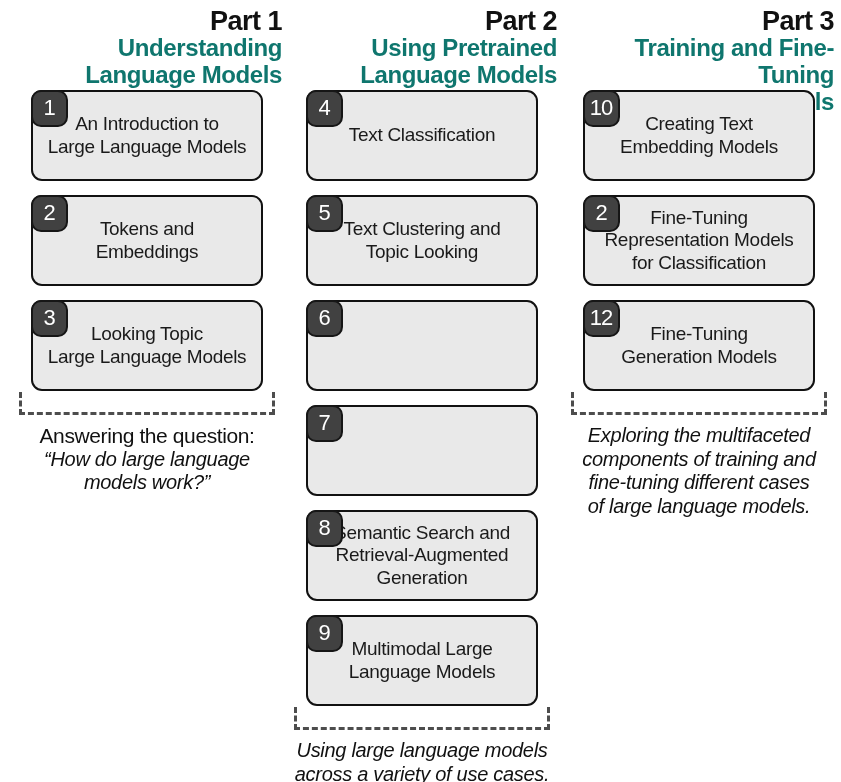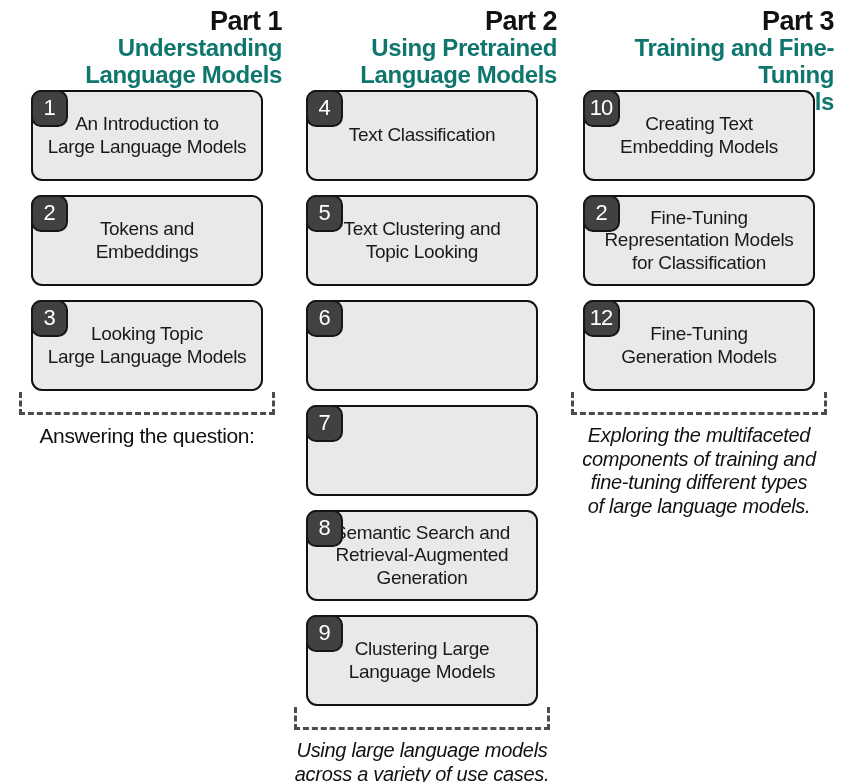--- a/index.html
+++ b/index.html
@@ -140,20 +140,22 @@
 Embeddings</div>
     </div>
     <div class="chapter-box">
       <div class="chapter-num">3</div>
       <div class="chapter-title">Looking Topic
 Large Language Models</div>
     </div>
     <div class="bracket"></div>
     <div class="caption">
       <div class="caption-lead">Answering the question:</div>
+      <div class="caption-quote">“How do large language
+models work?”</div>
     </div>
   </div>
 
   <div class="column" id="col-2">
     <div class="part-header">
       <div class="part-label">Part 2</div>
       <div class="part-subtitle">Using Pretrained
 Language Models</div>
     </div>
     <div class="chapter-box">
@@ -172,21 +174,21 @@
       <div class="chapter-num">7</div>
     </div>
     <div class="chapter-box">
       <div class="chapter-num">8</div>
       <div class="chapter-title">Semantic Search and
 Retrieval-Augmented
 Generation</div>
     </div>
     <div class="chapter-box">
       <div class="chapter-num">9</div>
-      <div class="chapter-title">Clustering Large
+      <div class="chapter-title">Multimodal Large
 Language Models</div>
     </div>
     <div class="bracket"></div>
     <div class="caption">
       <div class="caption-quote">Using large language models
 across a variety of use cases.</div>
     </div>
   </div>
 
   <div class="column" id="col-3">
@@ -208,18 +210,18 @@
     </div>
     <div class="chapter-box">
       <div class="chapter-num">12</div>
       <div class="chapter-title">Fine-Tuning
 Generation Models</div>
     </div>
     <div class="bracket"></div>
     <div class="caption">
       <div class="caption-quote">Exploring the multifaceted
 components of training and
-fine-tuning different types
+fine-tuning different cases
 of large language models.</div>
     </div>
   </div>
 
 </div>
 
 </body></html>

